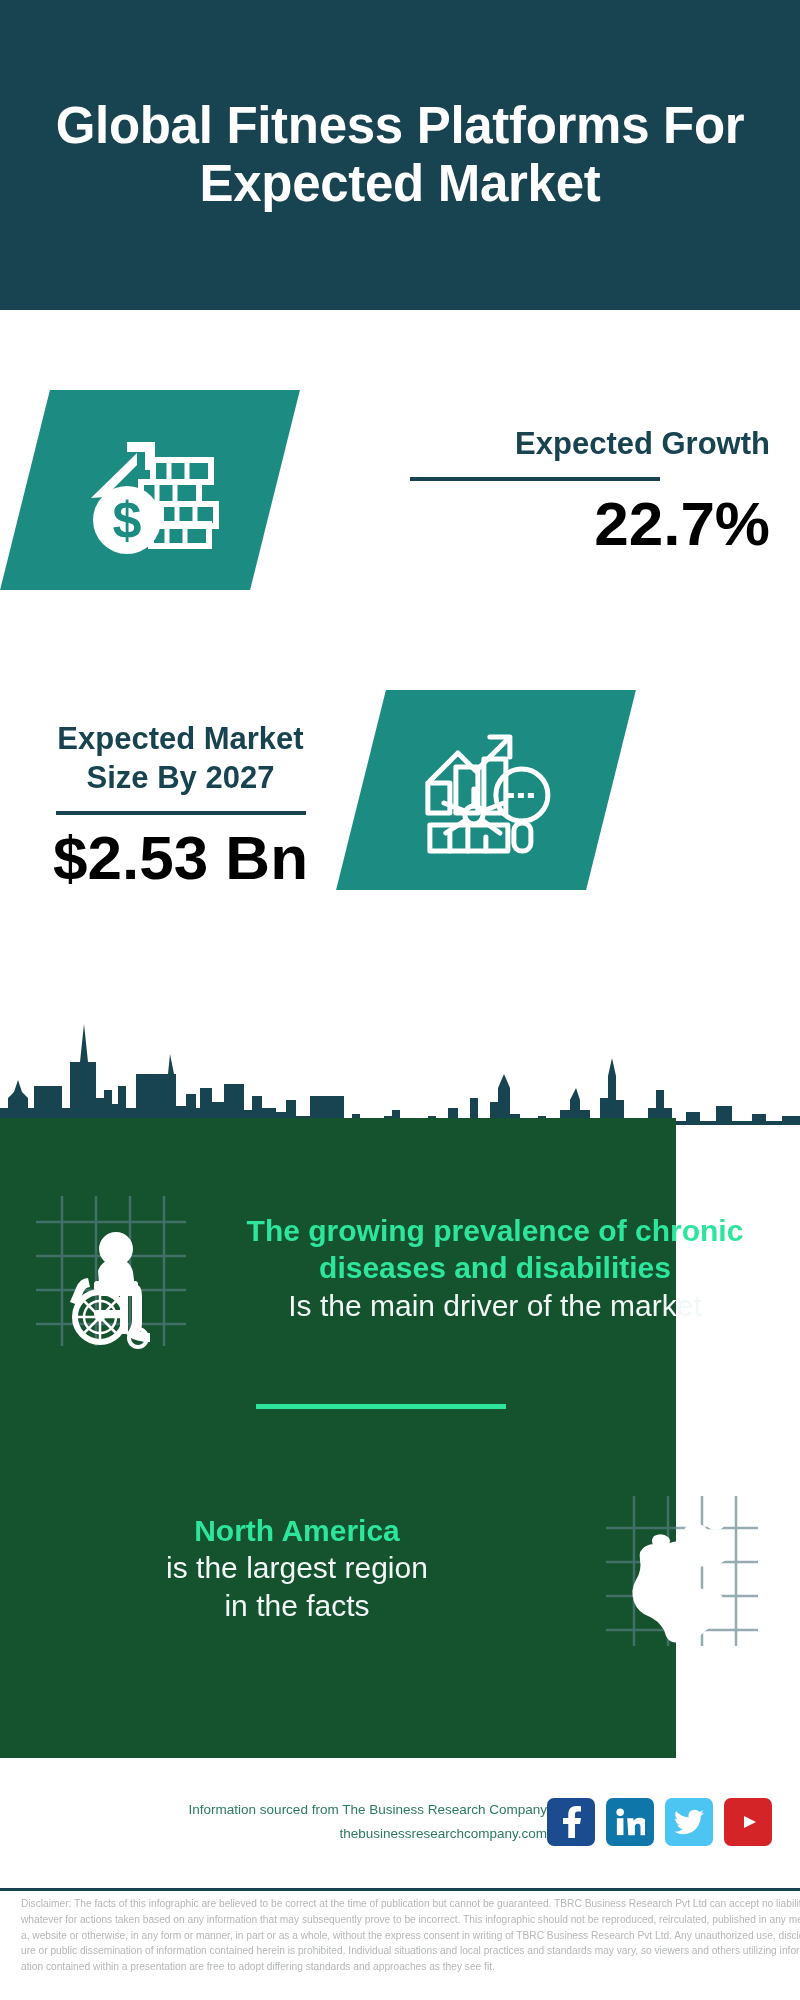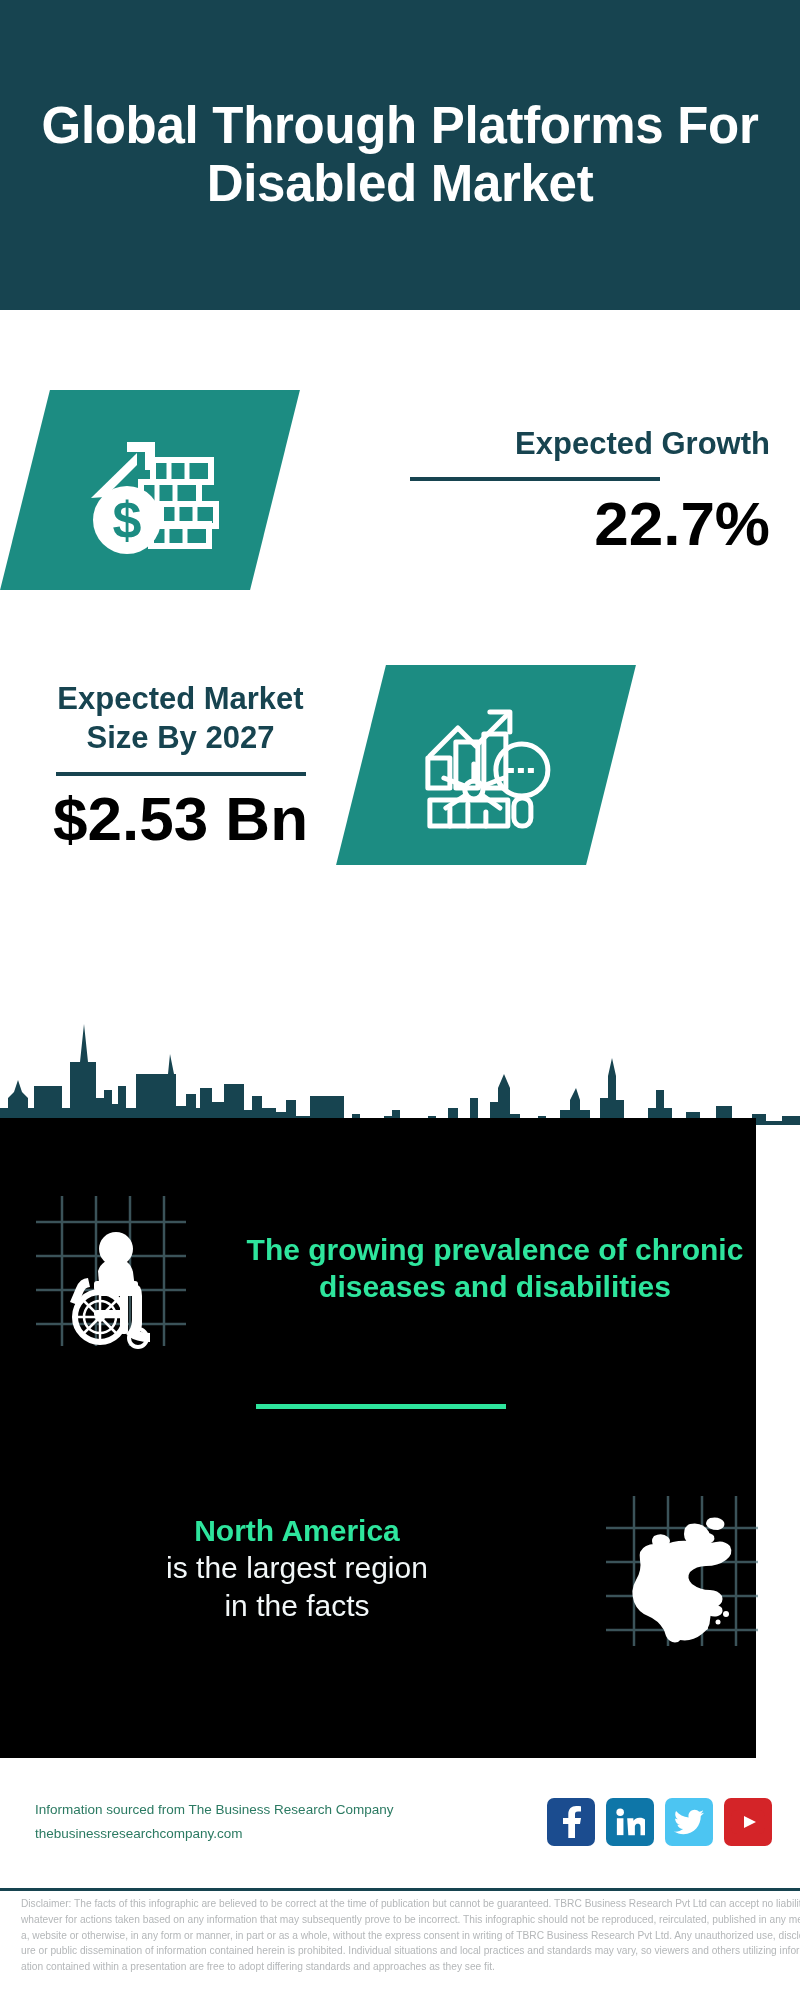--- a/index.html
+++ b/index.html
@@ -33,21 +33,21 @@
   .stat1 {
     position:absolute; left:0; top:55px; width:800px; height:250px;
     display:flex; align-items:center;
   }
   .stat1 .iconwrap { width:300px; display:flex; justify-content:center; }
   .stat1 .textwrap { flex:1; padding-right:30px; text-align:right; }
 
   
   .stat2 {
     position:absolute; left:0; top:330px; width:636px; height:250px;
-    display:flex; align-items:center;
+    display:flex; align-items:flex-end;
   }
   .stat2 .textwrap { flex:1; padding-left:25px; text-align:center; }
   .stat2 .iconwrap { width:300px; display:flex; justify-content:center; }
 
   .para {
     width:250px; height:200px;
     background:#1C8C82;
     transform:skewX(-14deg);
     display:flex; align-items:center; justify-content:center;
   }
@@ -66,22 +66,22 @@
 
   
   .skyline {
     position:absolute; left:0; top:980px; width:800px; height:145px;
     line-height:0;
   }
   .skyline svg { display:block; width:800px; height:145px; }
 
   
   .dark-zone {
-    position:absolute; left:0; top:1118px; width:756px; height:640px;
-    background:#000000;
+    position:absolute; left:0; top:1118px; width:676px; height:640px;
+    background:#14532d;
   }
 
   
   .driver {
     position:absolute; left:0; top:20px; width:800px; height:260px;
     display:flex; align-items:center;
   }
   .driver .iconwrap { width:220px; display:flex; justify-content:center; align-items:center; }
   .driver .textwrap { flex:1; padding-right:30px; text-align:center; }
 
@@ -105,40 +105,40 @@
     display:flex; align-items:center;margin-left:7px;
   }
   .region .textwrap { flex:1; padding-left:30px; text-align:center; }
   .region .iconwrap { width:250px; display:flex; justify-content:center; align-items:center; }
 
   
   .footer {
     position:absolute; left:0; top:1758px; width:800px; height:128px;
     background:#ffffff; display:flex; align-items:center;
   }
-  .footer-left { padding-left:35px; flex:1; }
+  .footer-left { padding-left:35px; flex:1;text-align:right; }
   .footer-text { color:#2b7a62; font-size:13.5px; line-height:1.75; }
   .socials { display:flex; gap:11px; padding-right:28px; }
   .soc { width:48px; height:48px; border-radius:7px; display:flex;
          align-items:center; justify-content:center; }
   .soc svg { display:block; }
 
   .footer-rule { position:absolute; left:0; top:1888px; width:800px; height:3px; background:#174450; }
 
   .disclaimer {
     position:absolute; left:21px; top:1896px; width:792px;
     color:#b4b7b9; font-size:10.2px; line-height:1.55;
     text-align:left; word-break:break-all;
   }
 </style>
 </head>
 <body>
 
 <div class="header">
-  <div class="header-title">Global Through Platforms For Disabled Market</div>
+  <div class="header-title">Global Fitness Platforms For Expected Market</div>
 </div>
 
 <div class="white-zone">
 
   <div class="stat1">
     <div class="iconwrap">
       <div class="para">
         <svg width="150" height="140" viewBox="0 0 150 140">
           <g fill="#ffffff">
 
@@ -275,20 +275,21 @@
           <line x1="49" y1="131" x2="95" y2="131"></line>
           <line x1="56" y1="115" x2="88" y2="147"></line>
           <line x1="88" y1="115" x2="56" y2="147"></line>
         </g>
         <circle cx="72" cy="131" r="5" fill="#ffffff"></circle>
         <circle cx="110" cy="152" r="9" fill="none" stroke="#ffffff" stroke-width="4"></circle>
       </svg>
     </div>
     <div class="textwrap">
       <span class="hl-green">The growing prevalence of chronic diseases and disabilities</span>
+      <span class="sub-white">Is the main driver of the market</span>
     </div>
   </div>
 
   <div class="region">
     <div class="textwrap">
       <span class="hl-green">North America</span>
       <span class="sub-white">is the largest region</span>
       <span class="sub-white">in the facts</span>
     </div>
     <div class="iconwrap">

